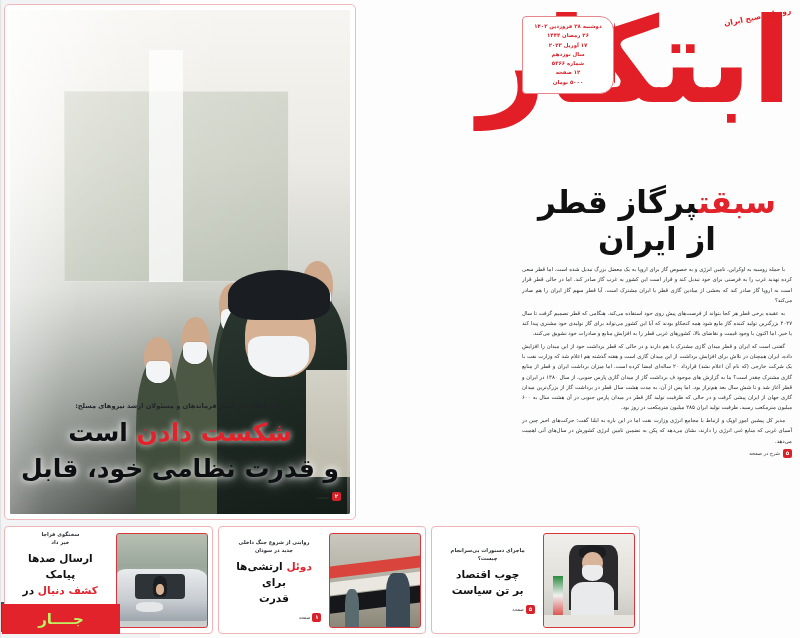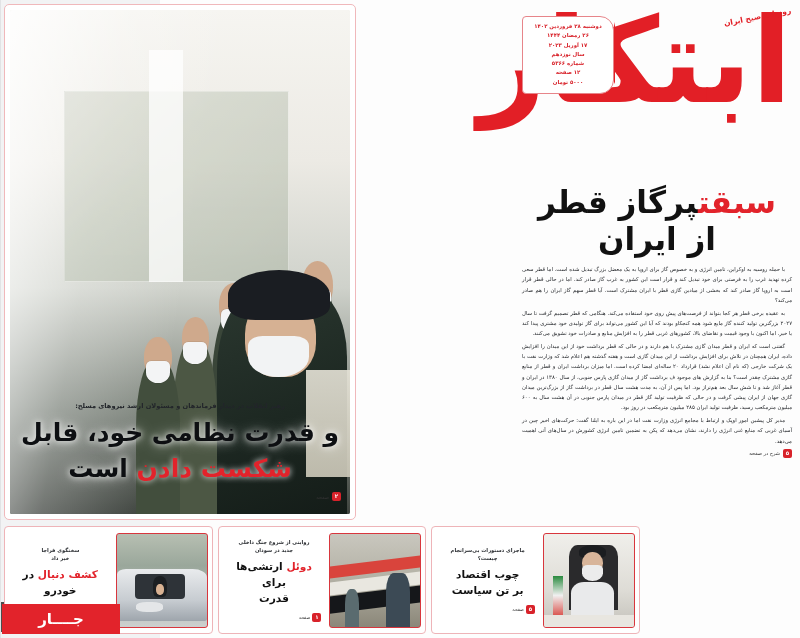--- a/index.html
+++ b/index.html
@@ -599,21 +599,21 @@
     margin-top: 6px;
     font-size: 4.6px;
     color: #444;
   }
 
   .brand-strip {
     position: absolute;
     left: 2px; bottom: 4px;
     width: 118px; height: 30px;
     background: #e2232b;
-    color: #ffffff;
+    color: #bef264;
     font-size: 15px;
     font-weight: bold;
     letter-spacing: 3px;
     display: flex;
     align-items: center;
     justify-content: center;
   }
 </style>
 </head>
 <body>
@@ -738,25 +738,25 @@
         <div class="scarf"></div>
         <div class="leader-head"></div>
         <div class="turban"></div>
         <div class="leader-mask"></div>
       </div>
     </div>
 
     <div class="hero-overlay">
       <div class="hero-kicker">رهبر انقلاب در دیدار فرماندهان و مسئولان ارشد نیروهای مسلح:</div>
       <div class="hero-head">
-        <div>و قدرت نظامی خود، قابل</div>
         <div>
           <span class="red">شکست دادن</span>
           <span>است</span>
         </div>
+        <div>و قدرت نظامی خود، قابل</div>
       </div>
       <div class="hero-more">
         <span class="badge-dot">۲</span>
         <span>صفحه</span>
       </div>
     </div>
   </div>
 
   <div class="strip">
 
@@ -820,20 +820,21 @@
         <div class="ch"></div>
         <div class="fc"></div>
         <div class="arm"></div>
       </div>
       <div class="story-text">
         <div class="story-kicker">
           <div>سخنگوی فراجا</div>
           <div>خبر داد</div>
         </div>
         <div class="story-head">
+          <div>ارسال صدها پیامک</div>
           <div>
             <span class="red">کشف دنبال</span>
             <span>در خودرو</span>
           </div>
         </div>
         <div class="story-more">
           <span class="badge-dot">۵</span>
           <span>صفحه</span>
         </div>
       </div>

